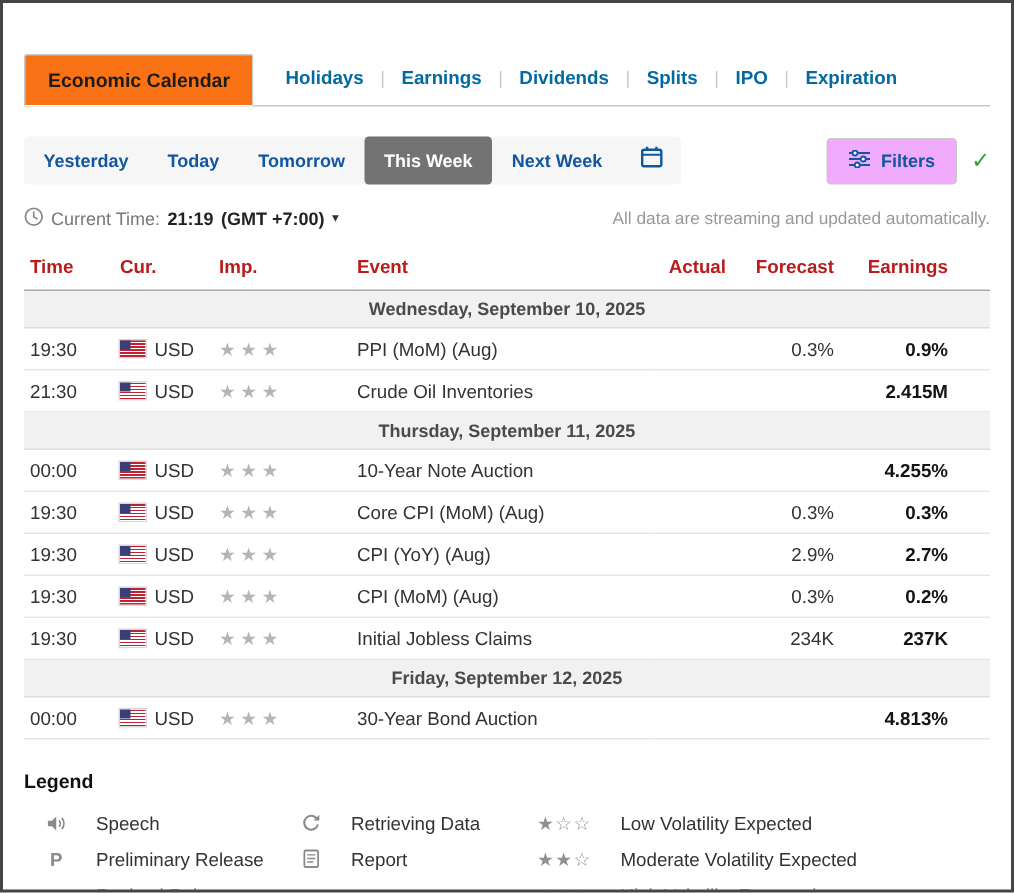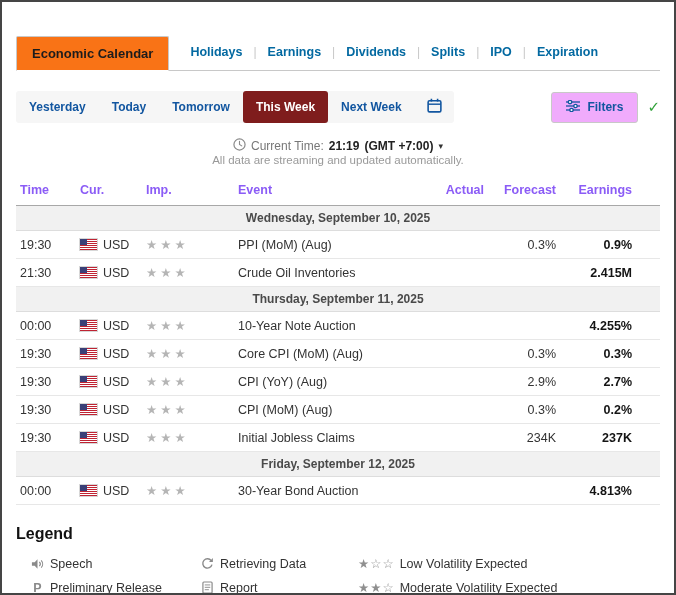--- a/index.html
+++ b/index.html
@@ -24,64 +24,64 @@
   }
   .sub-tabs { display:flex; align-items:center; margin-left:10px; padding-bottom:11px; }
   .sub-tab { color:#0369a1; font-size:12.5px; font-weight:bold; padding:0 11px; cursor:pointer; white-space:nowrap; }
   .tab-sep { color:#c8c8c8; font-size:12px; }
 
   
   .toolbar { display:flex; justify-content:space-between; align-items:center; margin-top:20px; }
   .range-group { display:flex; align-items:stretch; background:#f6f6f6; border-radius:3px; }
   .range-buttons { display:flex; }
   .range-btn { padding:9px 13px; font-size:12px; font-weight:bold; color:#1256a0; cursor:pointer; white-space:nowrap; }
-  .range-btn.active { background:#7f1d1d; color:#fff; border-radius:3px; }
+  .range-btn.active { background:#737373; color:#fff; border-radius:3px; }
   .cal-btn { display:flex; align-items:center; padding:0 12px; cursor:pointer; }
   .filters-wrap { display:flex; align-items:center; gap:9px; }
   .filters-btn {
     display:flex; align-items:center; gap:7px;
     border:1px solid #c8c8c8; border-radius:3px; background:#f0abfc;
     padding:7px 14px; font-size:12px; font-weight:bold; color:#1256a0; cursor:pointer;
   }
   .check-mark { color:#2fa138; font-size:15px; font-weight:bold; font-family:"DejaVu Sans",sans-serif; }
 
   
-  .status-row { display:flex; justify-content:space-between; align-items:center; margin-top:15px;flex-direction:column; }
+  .status-row { display:flex; justify-content:space-between; align-items:center; margin-top:15px; }
   .current-time { display:flex; align-items:center; gap:5px; font-size:12px; color:#777; cursor:pointer; }
   .ct-time, .ct-tz { font-weight:bold; color:#222; }
   .caret { font-size:9px; color:#333; font-family:"DejaVu Sans",sans-serif; }
   .stream-note { font-size:11.5px; color:#999; }
 
   
   table.calendar { width:100%; border-collapse:collapse; margin-top:9px; font-size:12.5px; table-layout:fixed; }
   col.c-time{width:60px;} col.c-cur{width:66px;} col.c-imp{width:92px;}
   col.c-event{width:auto;} col.c-act{width:55px;} col.c-fore{width:72px;} col.c-prev{width:100px;}
-  th { padding:8px 4px; border-bottom:1px solid #a8a8a8; text-align:left; color:#8b5cf6; font-size:12.5px; font-weight:bold; }
+  th { padding:8px 4px; border-bottom:1px solid #a8a8a8; text-align:left; color:#b91c1c; font-size:12.5px; font-weight:bold; }
   td { padding:6px 4px; border-bottom:1px solid #e7e7e7; color:#333; overflow:hidden; white-space:nowrap; }
   th.col-num, td.col-num { text-align:right; }
   th.col-previous, td.col-previous { padding-right:28px; }
   td.col-previous { font-weight:bold; color:#141414; }
   tr.section-row td { background:#f1f1f1; text-align:center; font-weight:bold; color:#4a4a4a; font-size:12px; padding:5px 4px; border-bottom:1px solid #ddd; }
   tr.event-row { cursor:pointer; }
   .imp-stars { color:#b5b5b5; letter-spacing:3px; font-size:12.5px; font-family:"DejaVu Sans",sans-serif; }
   .flag-us {
     width:17px; height:11px; display:inline-block; position:relative;
     vertical-align:-1px; margin-right:6px;
     background:repeating-linear-gradient(to bottom,#bf2333 0 1px,#fff 1px 2px);
     box-shadow:0 0 0 1px #d7d7d7;
   }
   .flag-us .canton { position:absolute; top:0; left:0; width:7px; height:6px; background:#3a3f77; }
   .cur-code { color:#333; }
 
   
   .legend { margin-top:20px; }
-  .legend-title { font-size:16px; font-weight:bold; color:#111; }
+  .legend-title { font-size:13px; font-weight:bold; color:#111; }
   .legend-grid { display:grid; grid-template-columns:170px 158px auto; margin-top:13px; padding-left:14px; }
   .legend-col { display:flex; flex-direction:column; gap:9px; }
-  .legend-item { display:flex; align-items:center; gap:5px; font-size:12.5px; color:#333; min-height:15px; }
+  .legend-item { display:flex; align-items:center; gap:19px; font-size:12.5px; color:#333; min-height:15px; }
   .legend-icon { width:15px; display:inline-flex; justify-content:center; align-items:center; }
   .legend-letter { width:15px; text-align:center; color:#8a8a8a; font-weight:bold; font-size:12.5px; }
   .legend-stars { font-family:"DejaVu Sans",sans-serif; color:#8f8f8f; font-size:12.5px; letter-spacing:1px; }
   .underline { text-decoration:underline; }
 </style>
 </head>
 <body>
 
 <div class="inner">
 

